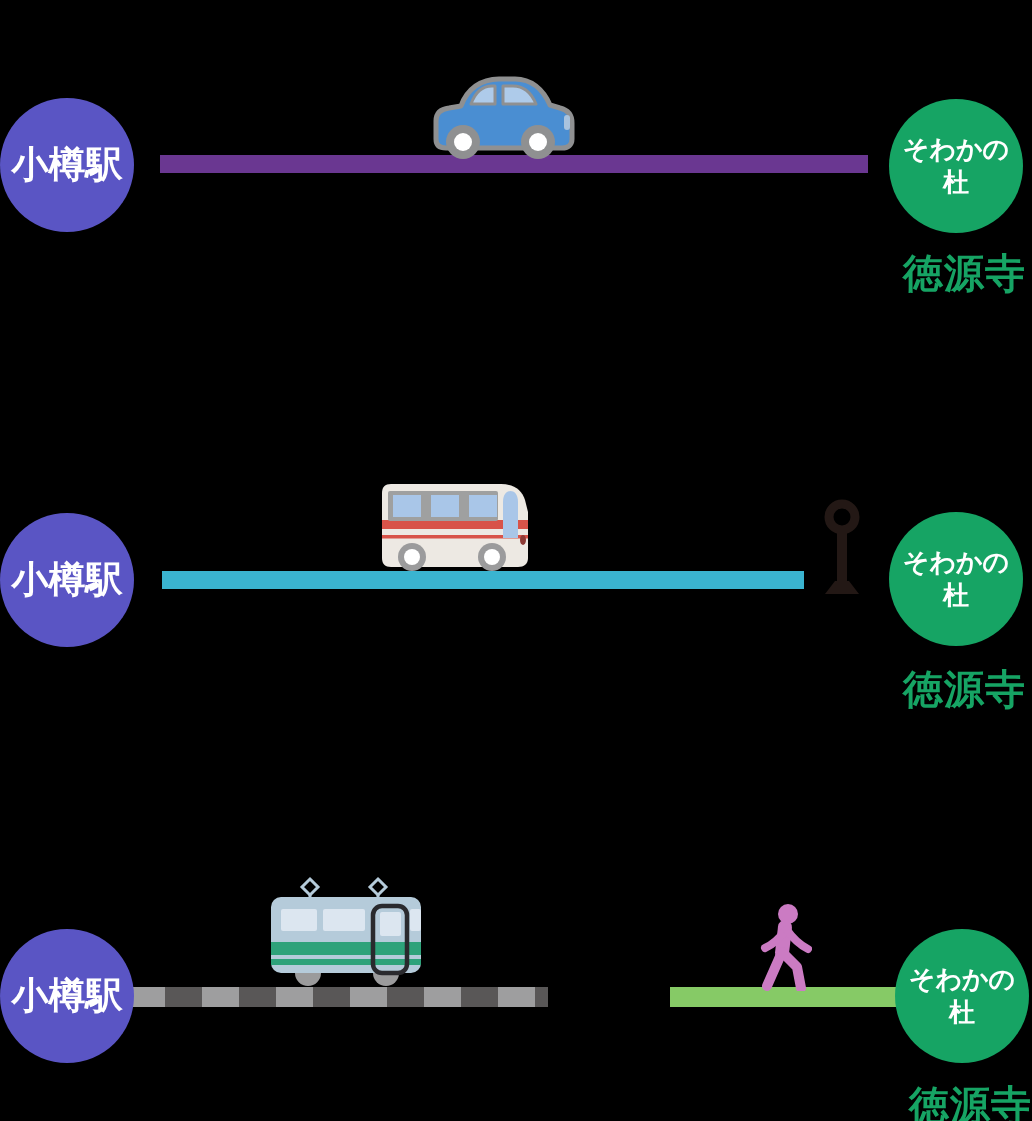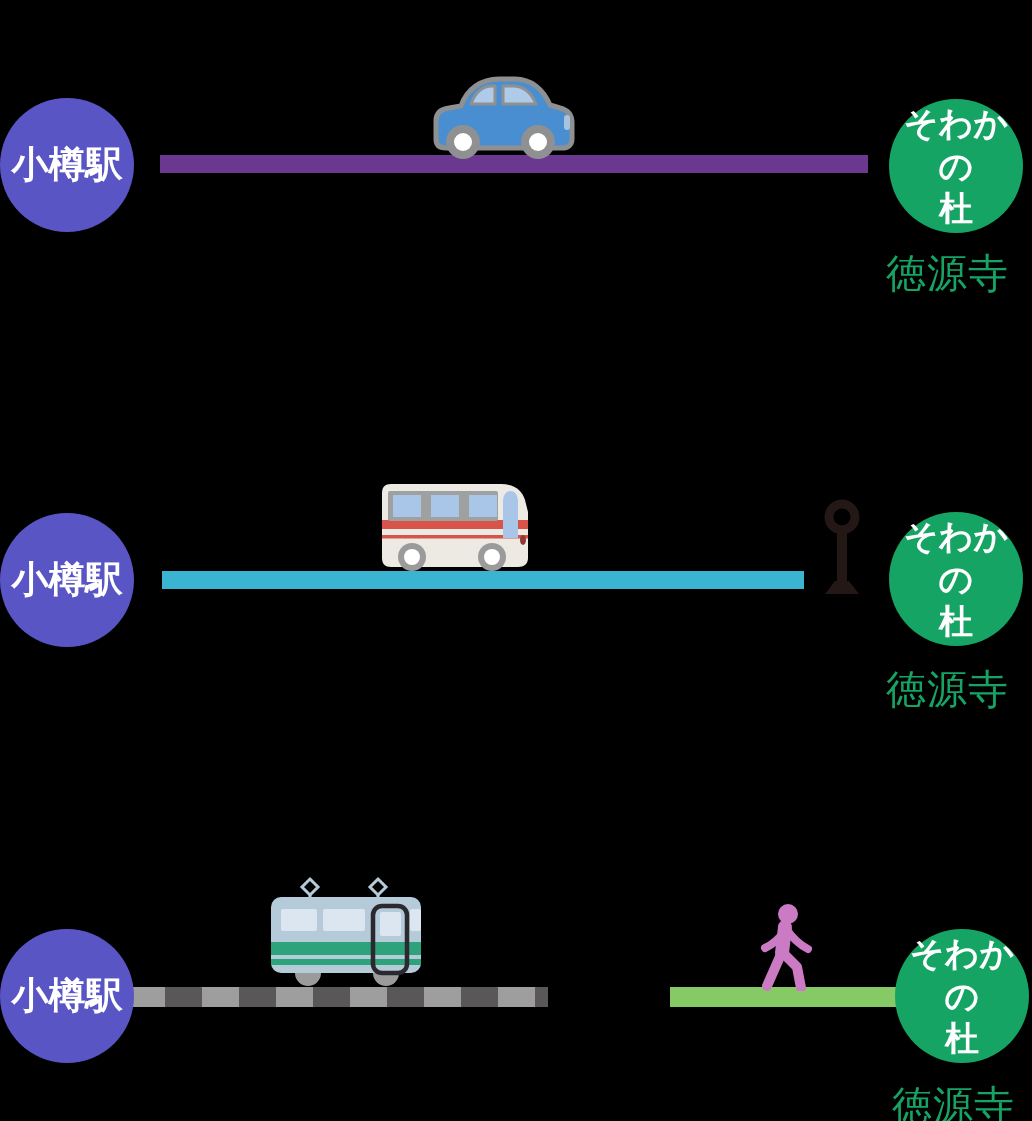--- a/index.html
+++ b/index.html
@@ -20,33 +20,33 @@
   #stage{
     position:relative;width:1032px;height:1121px;background:var(--bg);
     overflow:hidden;
   }
   .circle{
     position:absolute;width:134px;height:134px;border-radius:50%;
     display:flex;flex-direction:column;align-items:center;justify-content:center;
     text-align:center;z-index:3;
   }
   .station{background:var(--station-circle);color:#FFFFFF;font-size:37px;font-weight:700;letter-spacing:0;}
-  .dest{background:var(--dest-circle);color:#FFFFFF;font-size:34px;font-weight:700;line-height:1.26;}
+  .dest{background:var(--dest-circle);color:#FFFFFF;font-size:26px;font-weight:700;line-height:1.26;}
   .dest span{display:block;}
   .hline{position:absolute;height:18px;z-index:1;}
   .car-line{background:var(--car-line);}
   .bus-line{background:var(--bus-line);}
   .walk-line{background:var(--walk-line);height:20px;}
   .rail-line{
     position:absolute;height:20px;z-index:1;
     background:repeating-linear-gradient(to right,var(--rail-light) 0 37px,var(--rail-dark) 37px 74px);
   }
   .temple{
-    position:absolute;width:140px;text-align:left;z-index:2;
-    font-size:40px;font-weight:400;color:var(--temple-text);letter-spacing:1px;white-space:nowrap;
+    position:absolute;width:140px;text-align:right;z-index:2;
+    font-size:40px;font-weight:700;color:var(--temple-text);letter-spacing:1px;white-space:nowrap;
   }
   .icon{position:absolute;z-index:4;line-height:0;}
 </style>
 </head>
 <body>
 
 <div id="stage">
 
   <div class="hline car-line" style="left:160px;top:155px;width:708px;"></div>
 

